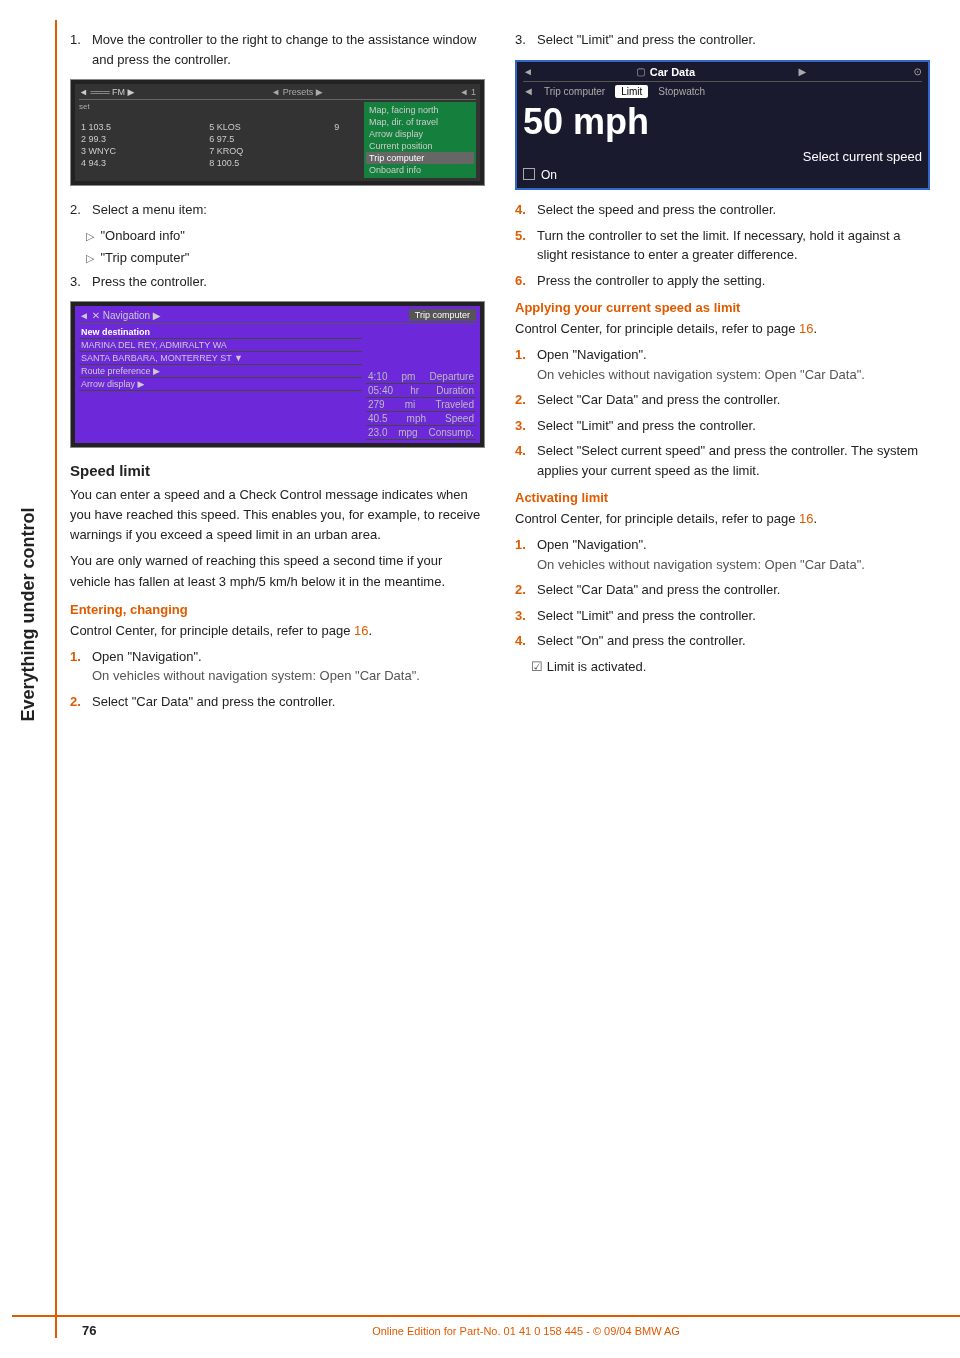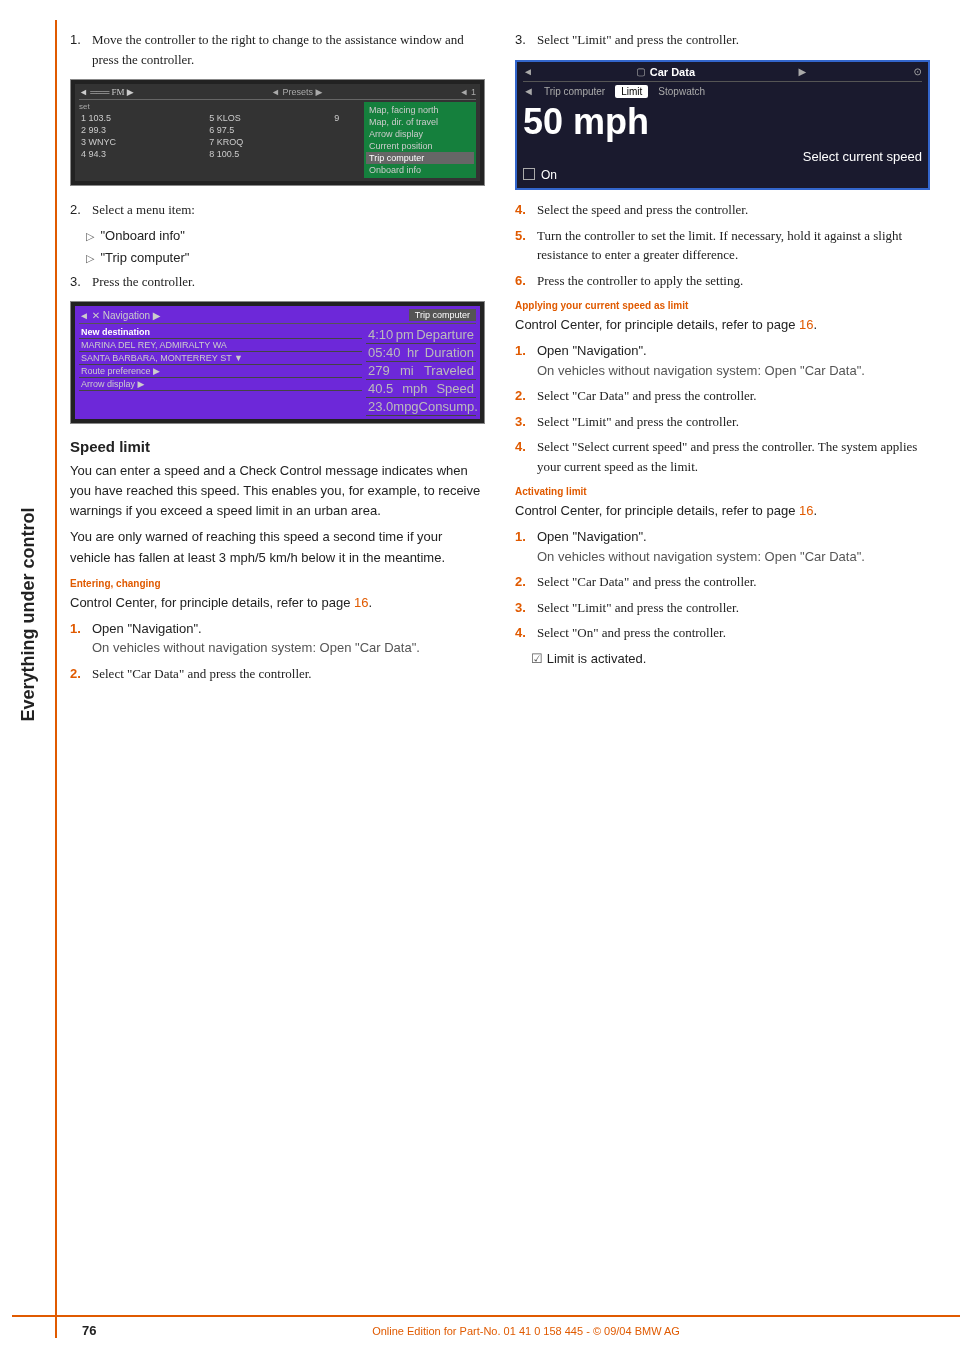--- a/index.html
+++ b/index.html
@@ -61,21 +61,20 @@
       font-size: 13px;
       color: #222;
       min-width: 16px;
     }
 
     .step-num.colored { color: #e05a00; font-weight: bold; }
 
     .step-content {
       font-size: 13px;
       line-height: 1.5;
-      font-family: Liberation Serif, serif;
     }
 
     .sub-step {
       display: flex;
       gap: 6px;
       margin-left: 16px;
       margin-bottom: 3px;
       font-size: 13px;
       line-height: 1.5;
     }
@@ -185,22 +184,23 @@
       padding: 1px 2px;
       border-bottom: 1px solid #444;
       font-size: 9px;
       color: #ccc;
     }
 
     .nav-row.bold { font-weight: bold; color: #fff; }
 
     .nav-right {
       width: 110px;
-      font-size: 13px;
+      font-size: 10px;
       color: #bbb;
+      margin-top: 44px;
     }
 
     .nav-right-row {
       display: flex;
       justify-content: space-between;
       padding: 1px 2px;
       border-bottom: 1px solid #444;
     }
 
     
@@ -276,21 +276,21 @@
 
     
     .section-title {
       font-size: 15px;
       font-weight: bold;
       color: #222;
       margin: 14px 0 6px 0;
     }
 
     .section-subtitle {
-      font-size: 10px;
+      font-size: 13px;
       font-weight: bold;
       color: #e05a00;
       margin: 10px 0 4px 0;
     }
 
     .body-text {
       font-size: 13px;
       line-height: 1.55;
       color: #222;
       margin-bottom: 6px;
@@ -360,27 +360,27 @@
   <div class="left-col">
 
     <div class="step">
       <span class="step-num">1.</span>
       <span class="step-content">Move the controller to the right to change to the assistance window and press the controller.</span>
     </div>
 
     <div class="screen-box">
       <div class="fm-screen">
         <div class="fm-header">
-          <span style="font-size:9px;color:#ccc;font-family:Liberation Serif, serif;">◄ ═══ FM ▶</span>
+          <span style="font-size:9px;color:#ccc;">◄ ═══ FM ▶</span>
           <span style="font-size:9px;color:#aaa;">◄ Presets ▶</span>
           <span style="font-size:9px;color:#aaa;">◄ 1</span>
         </div>
         <div class="fm-body">
           <div class="fm-stations">
-            <div style="font-size:8px;color:#aaa;margin-bottom:1px;">set</div>
+            <div style="font-size:8px;color:#aaa;margin-bottom:10px;">set</div>
             <table>
               <tbody>
                   <tr>
                     <td>1 103.5</td>
                     <td>5 KLOS</td>
                     <td>9</td>
                   </tr>
               <tr>
                     <td>2 99.3</td>
                     <td>6 97.5</td>

